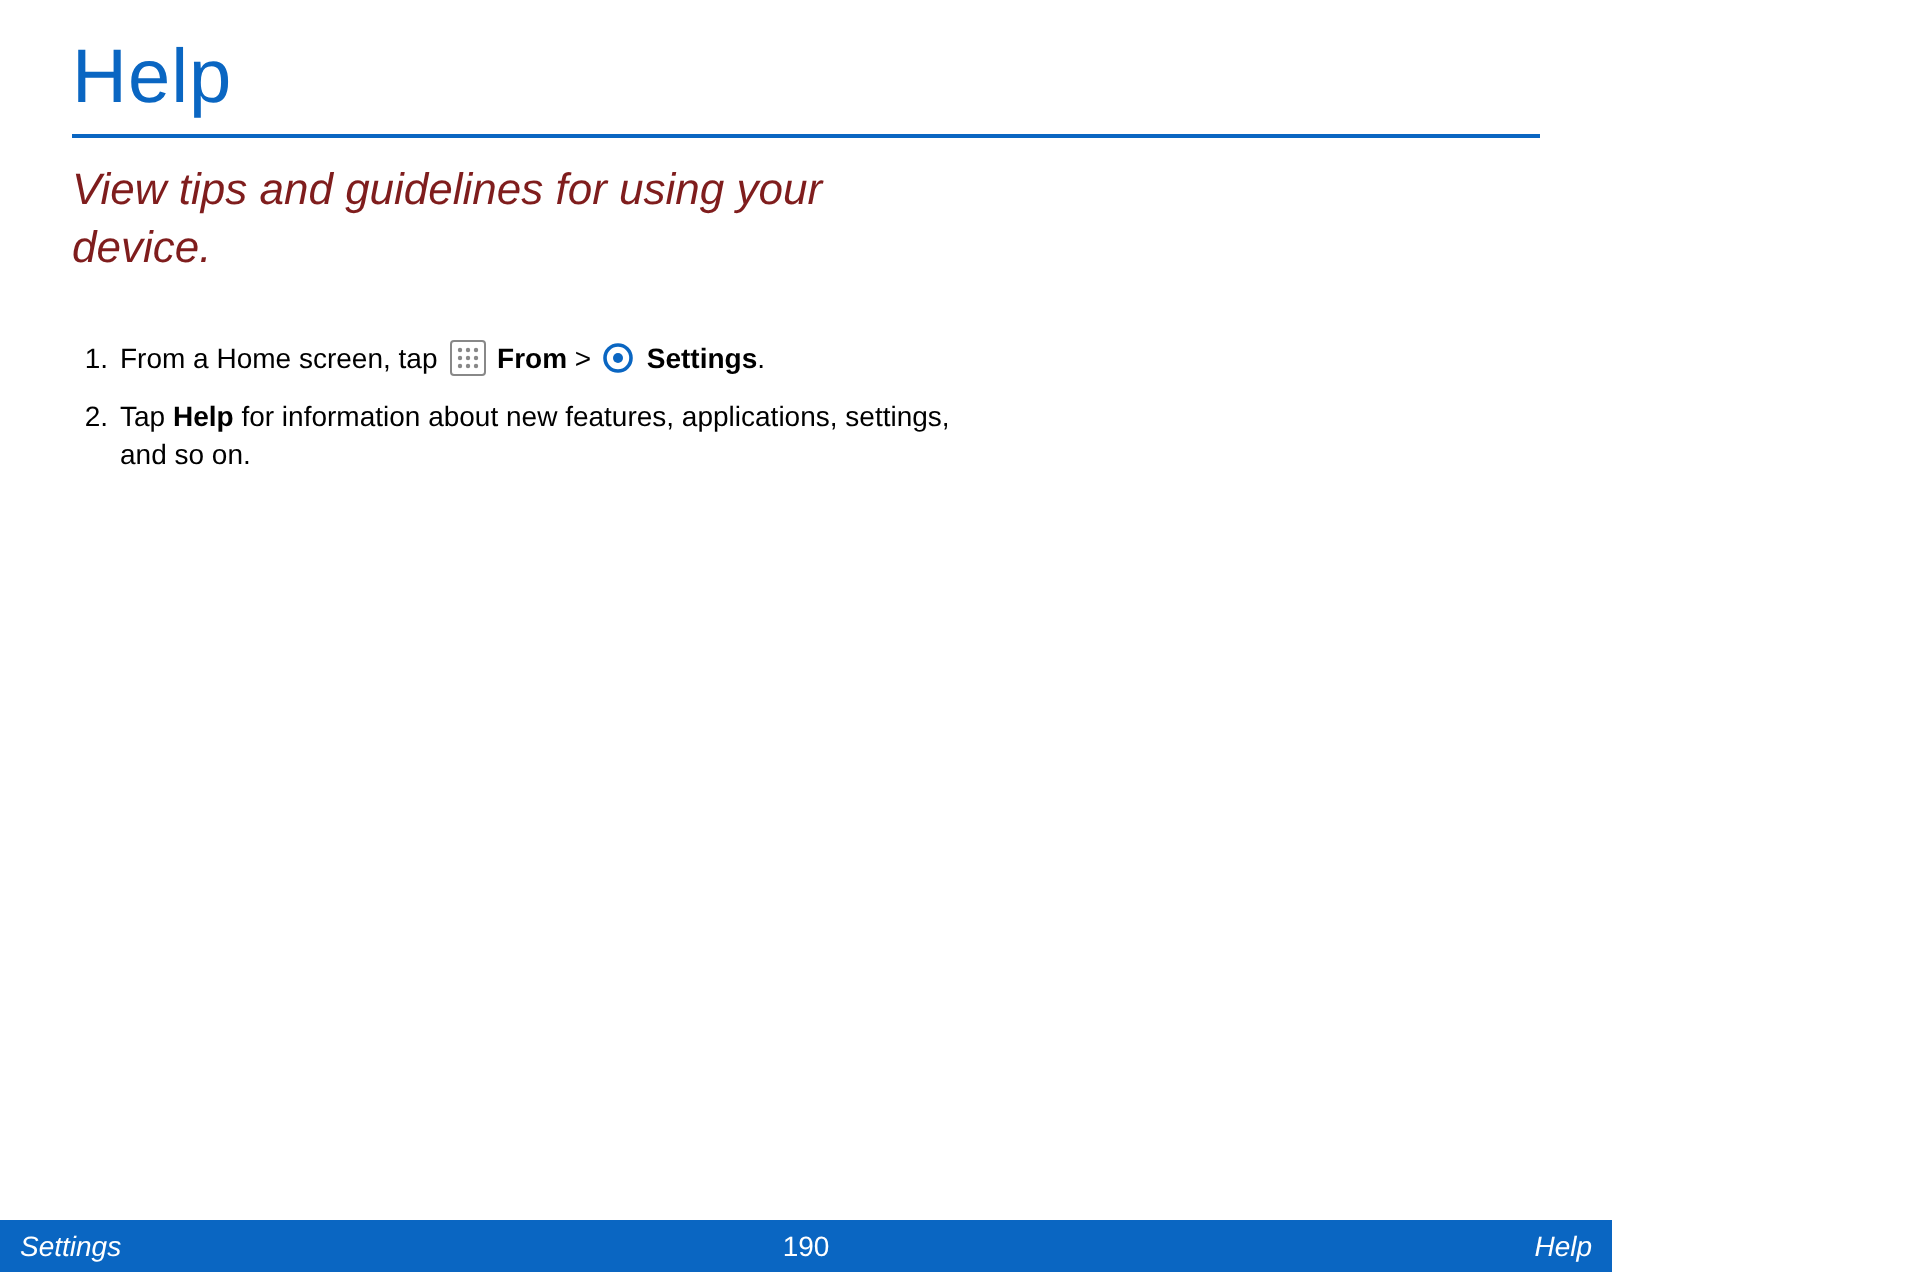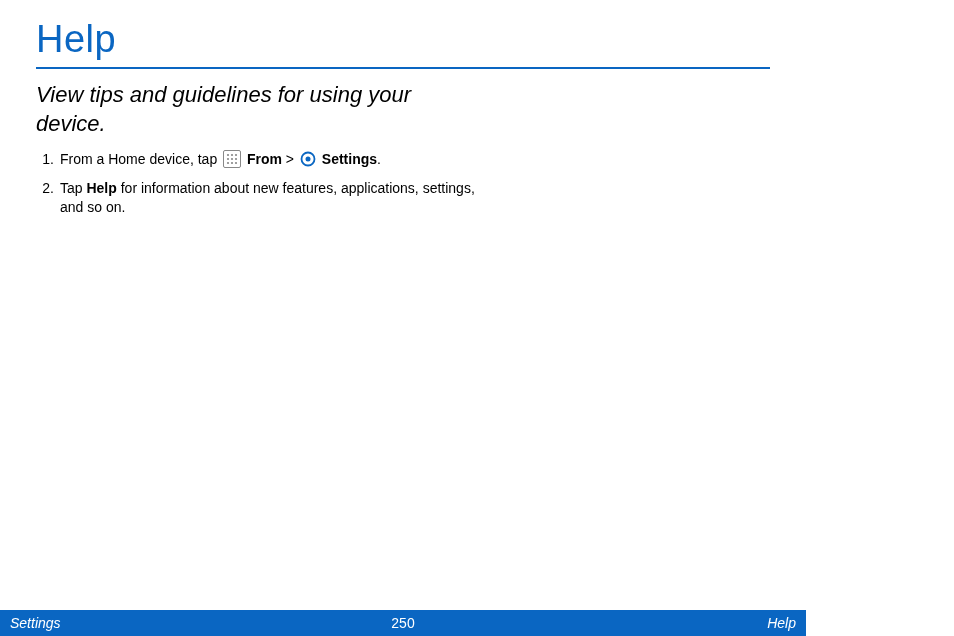--- a/index.html
+++ b/index.html
@@ -15,24 +15,24 @@
     }
     .rule {
       height: 2px;
       background: #0a66c2;
       margin-bottom: 12px;
     }
     .subtitle {
       font-size: 22px;
       font-style: italic;
       font-weight: 400;
-      color: #000000;
+      color: #7f1d1d;
       line-height: 1.3;
       max-width: 380px;
-      margin-bottom: 12px;
+      margin-bottom: 32px;
     }
     .steps {
       font-size: 14px;
       color: #000;
       line-height: 1.35;
       max-width: 460px;
     }
     .step {
       display: flex;
       margin-bottom: 10px;
@@ -79,21 +79,21 @@
   <div class="content">
     <h1 class="page-title">Help</h1>
     <div class="rule"></div>
     <div class="subtitle">View tips and guidelines for using your device.</div>
 
     <div class="steps">
 
       <div class="step">
         <div class="step-num">1.</div>
         <div class="step-body">
-          <span>From a Home device, tap </span>
+          <span>From a Home screen, tap </span>
           <span class="inline-icon">
             <svg class="apps-icon-svg" viewBox="0 0 18 18">
               <rect x="0.5" y="0.5" width="17" height="17" rx="1.5" fill="none" stroke="#888" stroke-width="1"></rect>
               <g fill="#888">
                 <circle cx="5" cy="5" r="1.1"></circle>
                   <circle cx="9" cy="5" r="1.1"></circle>
                   <circle cx="13" cy="5" r="1.1"></circle>
                 <circle cx="5" cy="9" r="1.1"></circle>
                   <circle cx="9" cy="9" r="1.1"></circle>
                   <circle cx="13" cy="9" r="1.1"></circle>
@@ -120,16 +120,16 @@
         <div class="step-body">
           <span>Tap </span><b>Help</b><span> for information about new features, applications, settings, and so on.</span>
         </div>
       </div>
 
     </div>
   </div>
 
   <div class="footer">
     <div class="footer-left">Settings</div>
-    <div class="footer-center">250</div>
+    <div class="footer-center">190</div>
     <div class="footer-right">Help</div>
   </div>
 </div>
 
 </body></html>

